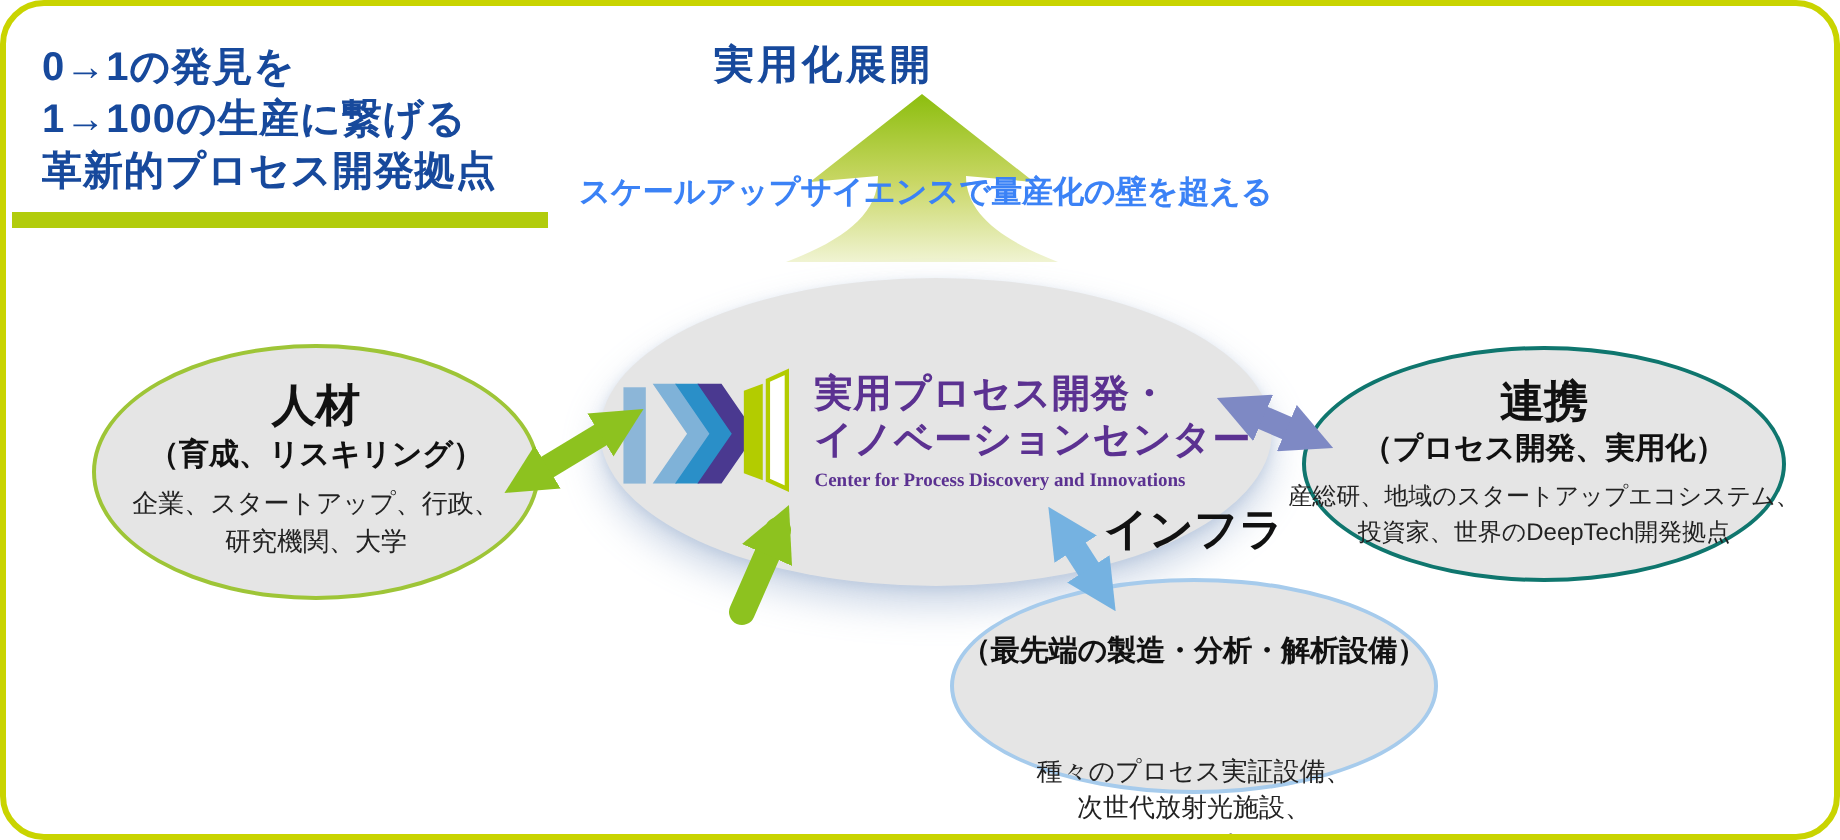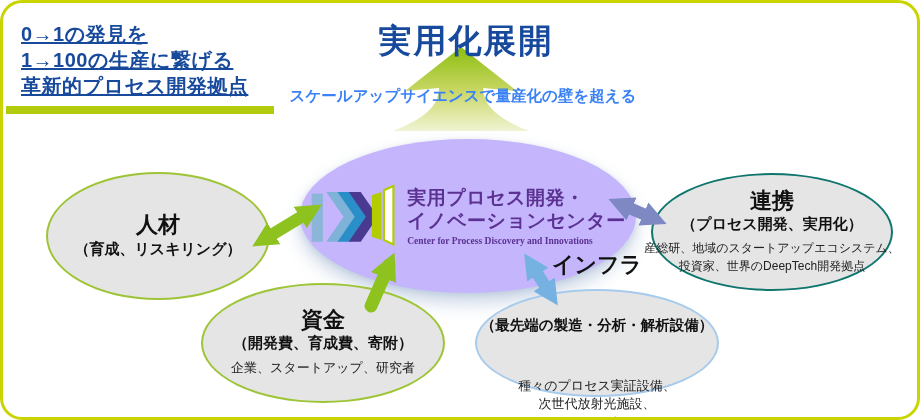--- a/index.html
+++ b/index.html
@@ -14,30 +14,29 @@
   }
 
   svg.layer { position:absolute; left:0; top:0; width:920px; height:420px; pointer-events:none; }
   .layer-back  { z-index:1; }
   .layer-front { z-index:6; }
 
   .heading {
     position:absolute; left:18px; top:18px; z-index:3;
     color:#17499c; font-weight:bold; font-size:20px; line-height:26px;
     letter-spacing:0.5px;
-    text-decoration:underline;
   }
   .heading-bar {
     position:absolute; left:3px; top:103px; width:268px; height:8px;
     background:#b2cc0b; z-index:3;
   }
 
   .goal-title {
-    position:absolute; left:343px; top:16px; width:240px; z-index:3;
-    text-align:center; color:#17499c; font-weight:bold; font-size:33px;
+    position:absolute; left:354px; top:16px; width:240px; z-index:3;
+    text-align:left; color:#17499c; font-weight:bold; font-size:20px;
     letter-spacing:2px;
   }
   .goal-tagline {
     position:absolute; left:285px; top:83px; width:350px; z-index:3;
     text-align:center; color:#3b82f6; font-weight:bold; font-size:15.5px;
     white-space:nowrap;
   }
 
   .node {
     position:absolute; z-index:4; background:#e5e5e5; border-radius:50%;
@@ -50,21 +49,21 @@
 
   .node-jinzai { left:43px;  top:169px; width:224px; height:128px; border:2px solid #9ec537; }
   .node-shikin { left:198px; top:280px; width:244px; height:120px; border:2px solid #9ec537; }
   .node-renkei { left:648px; top:170px; width:242px; height:118px; border:2px solid #0f766e; }
   .node-renkei .body { font-size:12px; }
   .node-infra  { left:472px; top:286px; width:244px; height:108px; border:2px solid #a6cbec;gap:36px; }
   .node-infra .subtitle { font-size:14.5px; }
 
   .node-center {
     left:297px; top:136px; width:336px; height:154px; z-index:2;
-    border-radius:50%; background:#c4b5fd;
+    border-radius:50%; background:#e5e5e5;
     box-shadow:0 10px 18px rgba(140,165,200,0.45), 0 2px 6px rgba(160,180,210,0.35);
     flex-direction:row; gap:11px;
   }
   .center-text { display:flex; flex-direction:column; align-items:flex-start; text-align:left; }
   .center-name { font-size:19px; font-weight:bold; color:#5b3191; line-height:1.22; letter-spacing:0.5px; }
   .center-en   { font-family:"Liberation Serif","DejaVu Serif",serif; font-weight:bold;
                  font-size:9.5px; color:#5b3191; margin-top:4px; }
 </style>
 </head>
 <body>
@@ -104,27 +103,24 @@
     <div class="center-text">
       <div class="center-name">実用プロセス開発・</div>
       <div class="center-name">イノベーションセンター</div>
       <div class="center-en">Center for Process Discovery and Innovations</div>
     </div>
   </div>
 
   <div class="node node-jinzai">
     <div class="title">人材</div>
     <div class="subtitle">（育成、リスキリング）</div>
+    <div class="body">企業、スタートアップ、行政、
+研究機関、大学</div>
   </div>
 
-  <div class="node node-shikin">
-    <div class="title">資金</div>
-    <div class="subtitle">（開発費、育成費、寄附）</div>
-    <div class="body">企業、スタートアップ、研究者</div>
-  </div>
 
   <div class="node node-renkei">
     <div class="title">連携</div>
     <div class="subtitle">（プロセス開発、実用化）</div>
     <div class="body">産総研、地域のスタートアップエコシステム、
 投資家、世界のDeepTech開発拠点</div>
   </div>
 
   <div class="node node-infra">
     <div class="title">インフラ</div>

